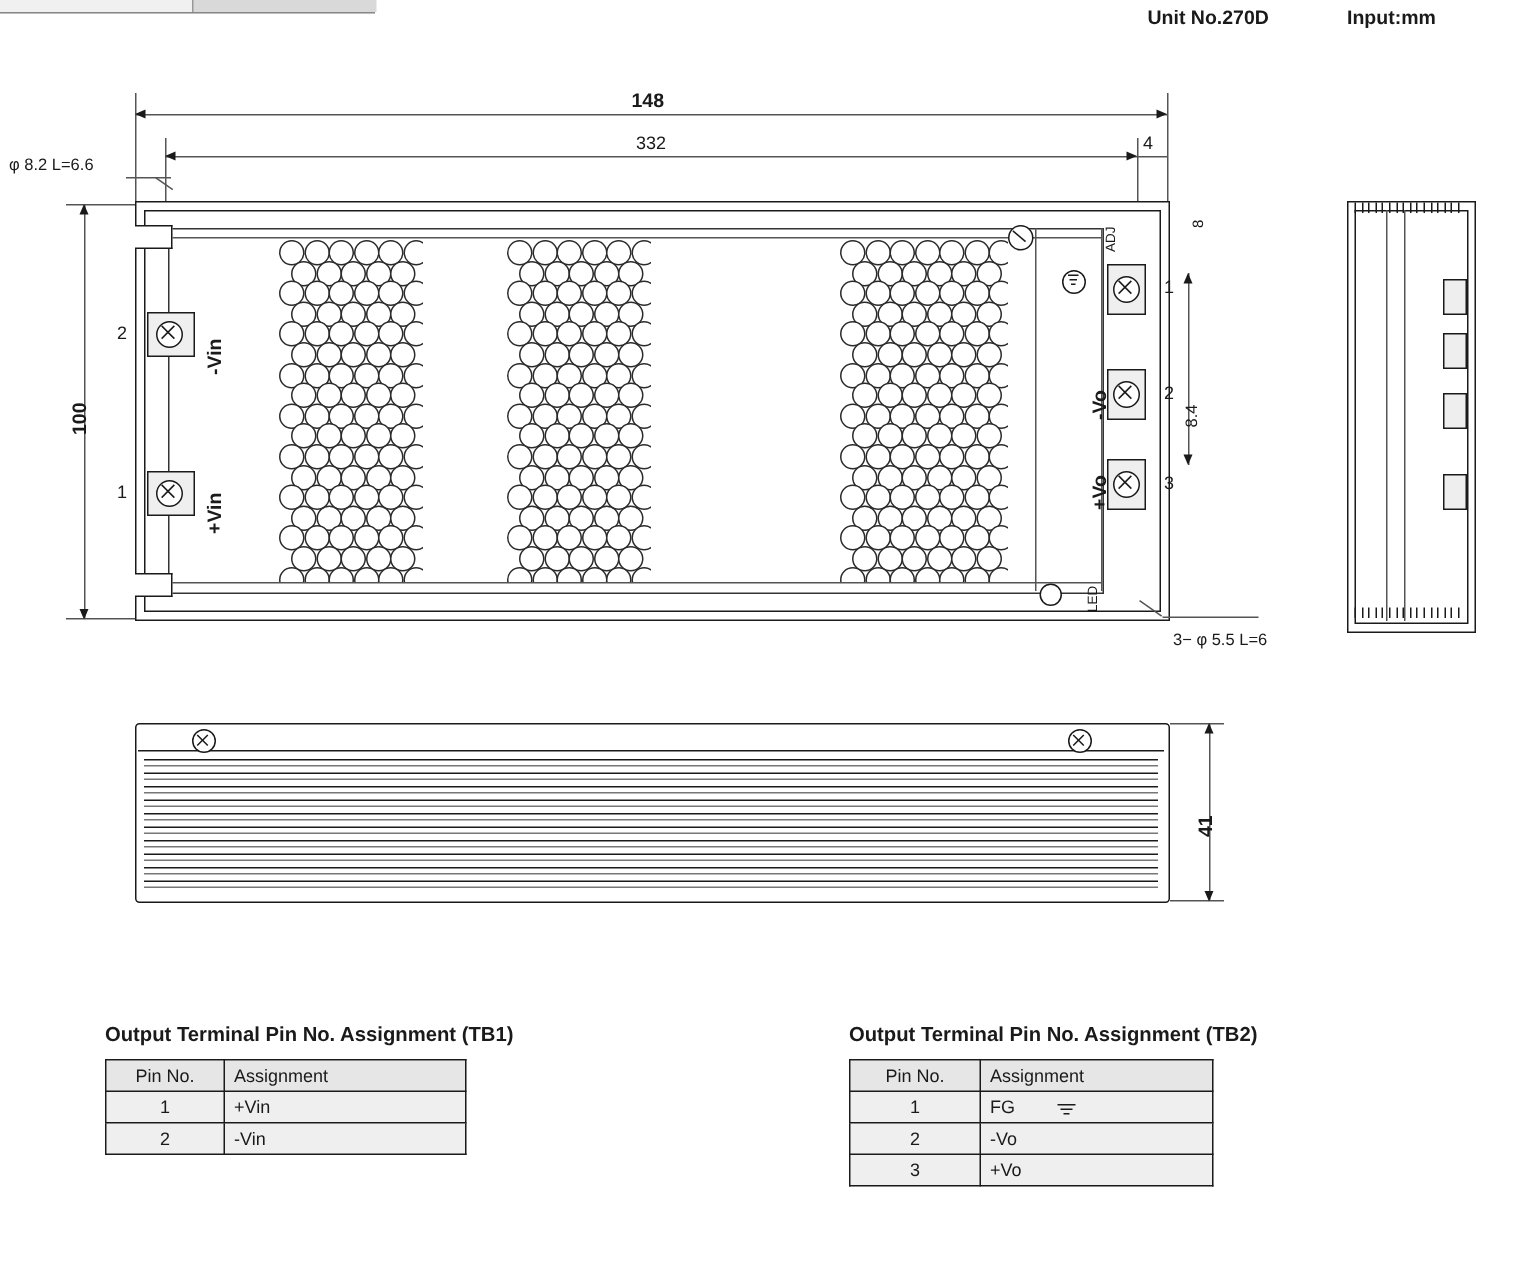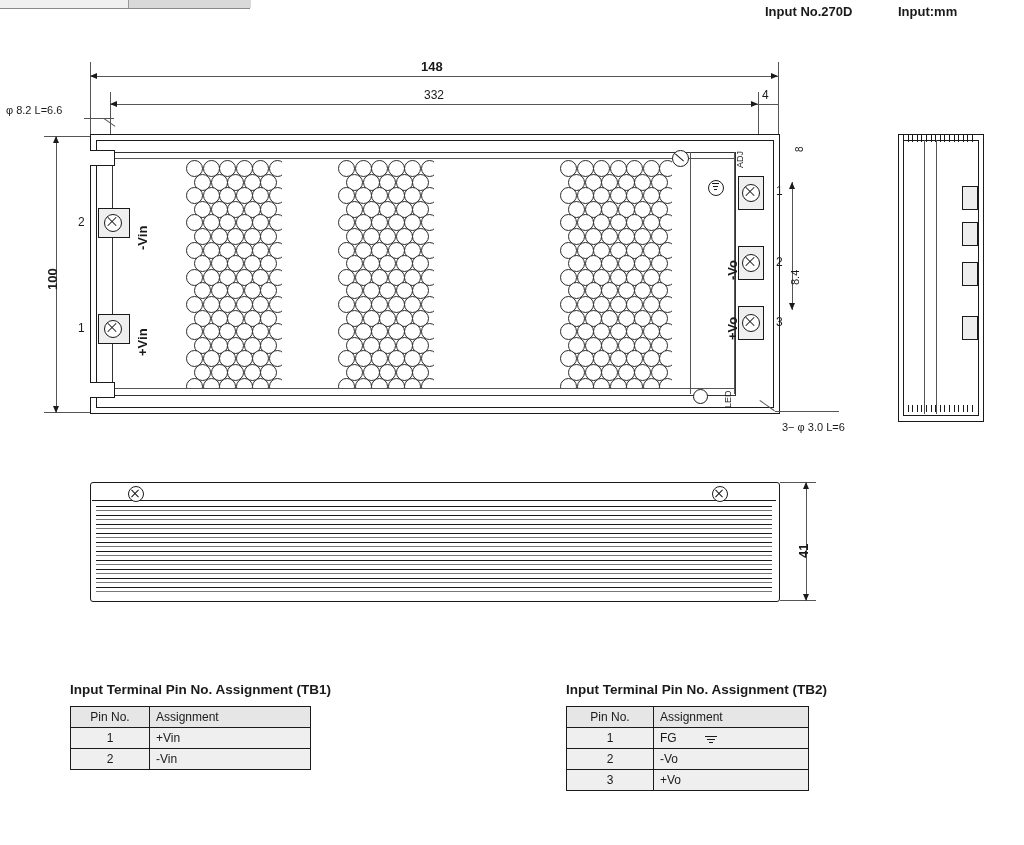--- a/index.html
+++ b/index.html
@@ -42,21 +42,21 @@
   .fin2{position:absolute;border-top:1px solid #777;}
 </style>
 </head>
 <body>
 
 <div class="abs" id="topbar">
   <div class="seg" style="left:0;width:128px;background:#f0f0f0;"></div>
   <div class="seg" style="left:128px;width:122px;background:#d9d9d9;border-left:1px solid #999;"></div>
 </div>
 
-<div class="t tb" style="left:765px;top:5px;font-size:13px;">Input No.270D</div>
+<div class="t tb" style="left:765px;top:5px;font-size:13px;">Unit No.270D</div>
 <div class="t tb" style="left:898px;top:5px;font-size:13px;">Input:mm</div>
 
 <div class="vthin" style="left:90px;top:62px;height:72px;"></div>
 <div class="vthin" style="left:778px;top:62px;height:72px;"></div>
 <div class="hthin" style="left:90px;top:76px;width:688px;"></div>
 <div class="arrL" style="left:90px;top:73px;"></div>
 <div class="arrR" style="left:771px;top:73px;"></div>
 <div class="t tb" style="left:421px;top:60px;font-size:13px;">148</div>
 
 <div class="vthin" style="left:110px;top:92px;height:44px;"></div>
@@ -450,21 +450,21 @@
 <div class="abs" style="left:708px;top:180px;width:14px;height:14px;border:1px solid #1a1a1a;border-radius:50%;"></div>
 <div class="abs" style="left:712px;top:183px;width:7px;height:1px;background:#1a1a1a;"></div>
 <div class="abs" style="left:713px;top:186px;width:5px;height:1px;background:#1a1a1a;"></div>
 <div class="abs" style="left:714px;top:189px;width:3px;height:1px;background:#1a1a1a;"></div>
 
 <div class="screwc" style="left:693px;top:389px;width:13px;height:13px;"></div>
 <div class="t rot90" style="left:724px;top:408px;font-size:9px;">LED</div>
 
 <div class="hthin" style="left:760px;top:400px;width:18px;transform:rotate(35deg);transform-origin:0 0;"></div>
 <div class="hthin" style="left:775px;top:411px;width:64px;"></div>
-<div class="t" style="left:782px;top:422px;font-size:11px;">3− φ 3.0  L=6</div>
+<div class="t" style="left:782px;top:422px;font-size:11px;">3− φ 5.5  L=6</div>
 
 <div class="outer" style="left:898px;top:134px;width:84px;height:286px;"></div>
 <div class="inner" style="left:903px;top:140px;width:74px;height:274px;"></div>
 <div class="vthin" style="left:924px;top:140px;height:274px;"></div>
 <div class="vthin" style="left:936px;top:140px;height:274px;"></div>
 <div class="abs" style="left:962px;top:186px;width:14px;height:22px;border:1px solid #1a1a1a;background:#eee;"></div>
 <div class="abs" style="left:962px;top:222px;width:14px;height:22px;border:1px solid #1a1a1a;background:#eee;"></div>
 <div class="abs" style="left:962px;top:262px;width:14px;height:22px;border:1px solid #1a1a1a;background:#eee;"></div>
 <div class="abs" style="left:962px;top:316px;width:14px;height:22px;border:1px solid #1a1a1a;background:#eee;"></div>
 <div id="sideTeeth" class="abs" style="left:903px;top:135px;width:74px;height:8px;">
@@ -536,39 +536,39 @@
 <div class="abs" style="left:714px;top:493px;width:10px;height:1px;background:#1a1a1a;transform:rotate(45deg);"></div>
 <div class="abs" style="left:714px;top:493px;width:10px;height:1px;background:#1a1a1a;transform:rotate(-45deg);"></div>
 
 <div class="hthin" style="left:780px;top:482px;width:36px;"></div>
 <div class="hthin" style="left:780px;top:600px;width:36px;"></div>
 <div class="vthin" style="left:806px;top:482px;height:118px;"></div>
 <div class="arrU" style="left:803px;top:482px;"></div>
 <div class="arrD" style="left:803px;top:594px;"></div>
 <div class="t tb rot90" style="left:797px;top:558px;font-size:13px;">41</div>
 
-<div class="t ttl" style="left:70px;top:683px;">Input Terminal Pin No.  Assignment (TB1)</div>
+<div class="t ttl" style="left:70px;top:683px;">Output Terminal Pin No.  Assignment (TB1)</div>
 <table class="abs" style="left:70px;top:706px;">
   <tbody>
       <tr class="thd">
     <td class="ctr" style="width:66px;">Pin No.</td>
     <td style="width:148px;">Assignment</td>
   </tr>
   <tr>
     <td class="ctr">1</td>
     <td>+Vin</td>
   </tr>
   <tr>
     <td class="ctr">2</td>
     <td>-Vin</td>
   </tr>
 </tbody>
   </table>
 
-<div class="t ttl" style="left:566px;top:683px;">Input Terminal Pin No.  Assignment (TB2)</div>
+<div class="t ttl" style="left:566px;top:683px;">Output Terminal Pin No.  Assignment (TB2)</div>
 <table class="abs" style="left:566px;top:706px;">
   <tbody>
       <tr class="thd">
     <td class="ctr" style="width:74px;">Pin No.</td>
     <td style="width:142px;">Assignment</td>
   </tr>
   <tr>
     <td class="ctr">1</td>
     <td>
       <span>FG</span>

